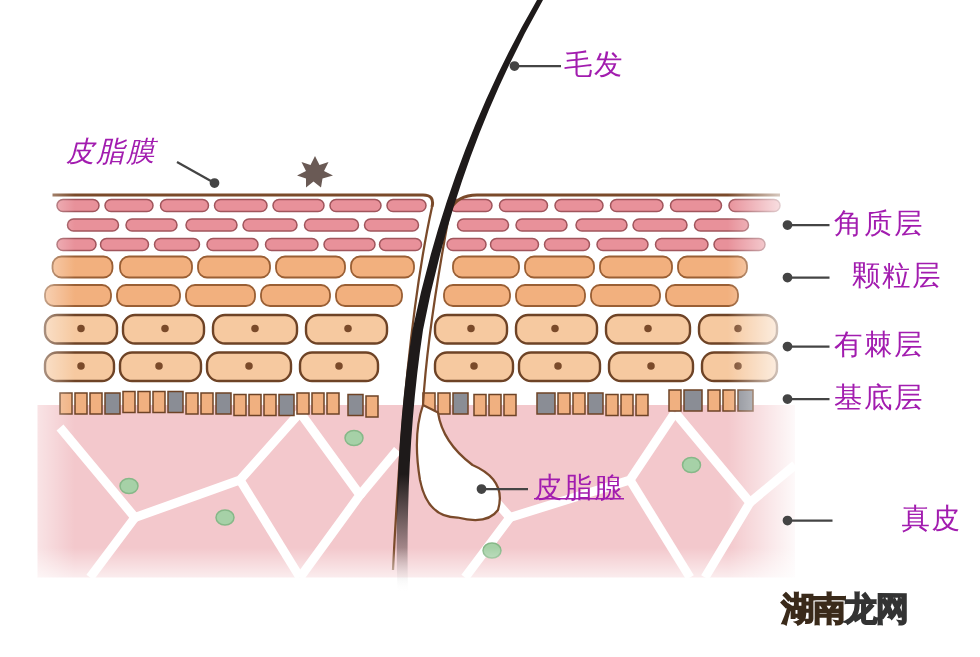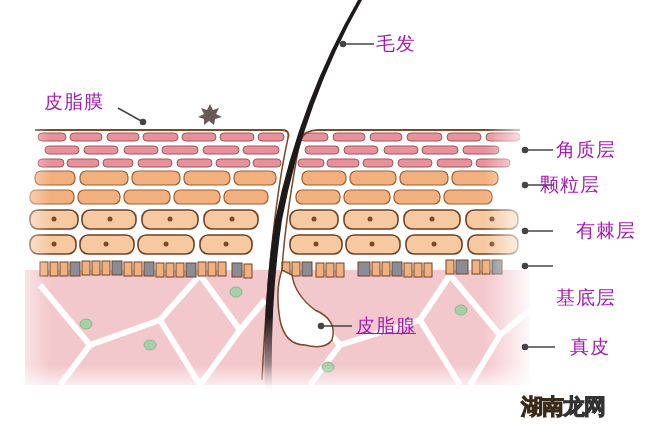--- a/index.html
+++ b/index.html
@@ -230,21 +230,21 @@
     <line x1="525" y1="266" x2="553" y2="266"></line>
       <circle cx="525" cy="266" r="2.5"></circle>
     <line x1="321" y1="326" x2="352" y2="326"></line>
       <circle cx="321" cy="326" r="2.5"></circle>
     <line x1="525" y1="347" x2="555" y2="347"></line>
       <circle cx="525" cy="347" r="2.5"></circle>
   </g>
 </svg>
 
 <div class="label" style="left:376px;top:34px;">毛发</div>
-<div class="label" style="left:44px;top:92px;">皮脂膜</div>
+<div class="label" style="left:44px;top:92px;font-style:italic;">皮脂膜</div>
 <div class="label" style="left:556px;top:140px;text-align:center;">角质层</div>
-<div class="label" style="left:540px;top:175px;">颗粒层</div>
-<div class="label" style="left:576px;top:221px;">有棘层</div>
-<div class="label" style="left:556px;top:256px;margin-top:32px;">基底层</div>
+<div class="label" style="left:568px;top:175px;">颗粒层</div>
+<div class="label" style="left:556px;top:221px;">有棘层</div>
+<div class="label" style="left:556px;top:256px;">基底层</div>
 <div class="label" style="left:356px;top:316px;text-decoration:underline;">皮脂腺</div>
-<div class="label" style="left:570px;top:337px;">真皮</div>
+<div class="label" style="left:601px;top:337px;">真皮</div>
 
 <div class="wm"><span class="a">湖南</span><span class="b">龙网</span></div>
 
 </body></html>

